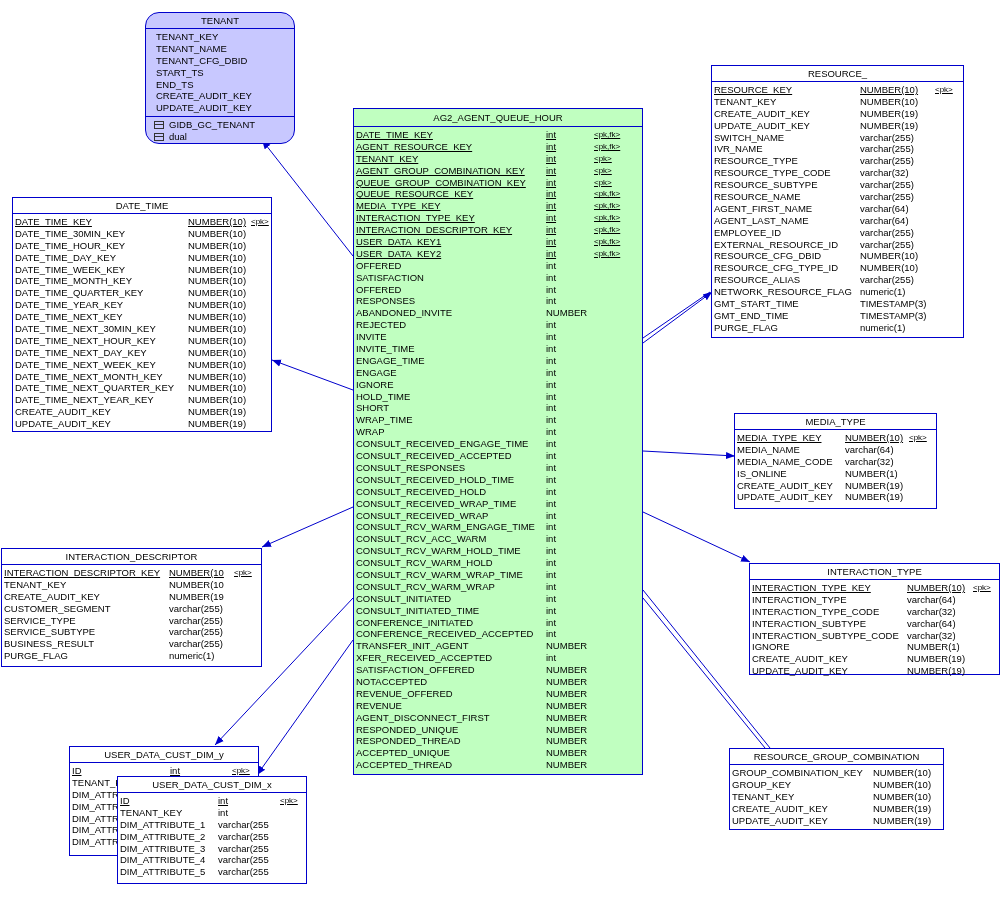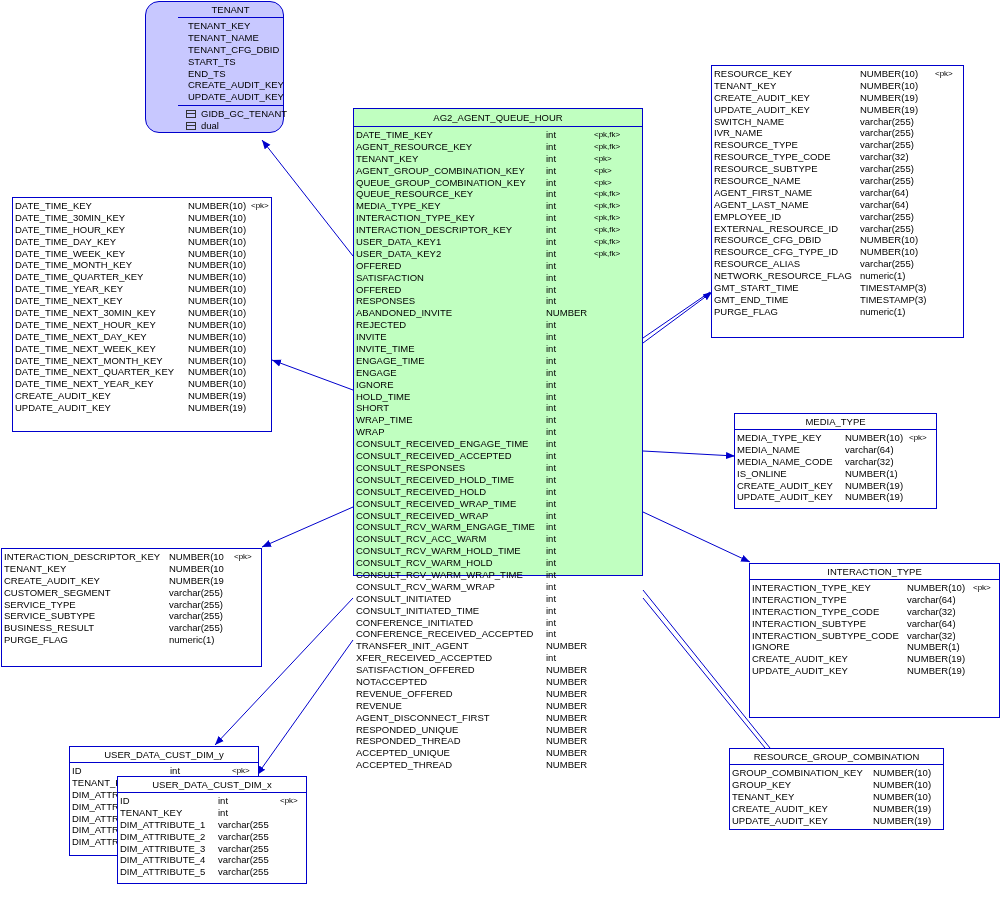--- a/index.html
+++ b/index.html
@@ -7,21 +7,21 @@
          font-family:"Liberation Sans", sans-serif; font-size:9.5px; color:#000; }
   #links { position:absolute; left:0; top:0; width:1000px; height:912px; }
   .tbl { position:absolute; border:1px solid #0000cc; background:#fff; box-sizing:border-box; }
   .tbl.green { background:#c0ffc0; }
   .tbl.tenant { background:#c8c8ff; border-radius:14px; }
   .tbl .title { text-align:center; border-bottom:1px solid #0000cc; height:15px; line-height:15px; }
   .tbl .body { padding:2px 0 2px 2px; }
   .row { position:relative; height:11.9px; line-height:11.9px; white-space:nowrap; }
   .row .c { position:absolute; top:0; }
   .row .n { left:0; }
-  .u { }
+  .u { text-decoration:underline; }
   .tenant .body .row { padding-left:8px; }
   .tenant .tables { border-top:1px solid #0000cc; padding:2px 0 0 8px; }
   .tenant .tables .row { padding-left:0; }
   .tbox { display:inline-block; width:10px; height:8px; border:1px solid #333; vertical-align:middle;
           margin-right:5px; position:relative; top:-1px; box-sizing:border-box; }
   .tbox::after { content:""; position:absolute; left:0; right:0; top:2px; border-top:1px solid #333; }
 </style>
 </head>
 <body>
 
@@ -37,38 +37,39 @@
   <line x1="353" y1="598" x2="215" y2="745" stroke="#0000cc" stroke-width="1" marker-end="url(#arr)"></line>
   <line x1="353" y1="640" x2="257" y2="775" stroke="#0000cc" stroke-width="1" marker-end="url(#arr)"></line>
   <line x1="643" y1="338" x2="710" y2="292" stroke="#0000cc" stroke-width="1"></line>
   <line x1="643" y1="343" x2="712" y2="292" stroke="#0000cc" stroke-width="1" marker-end="url(#arr)"></line>
   <line x1="643" y1="451" x2="735" y2="456" stroke="#0000cc" stroke-width="1" marker-end="url(#arr)"></line>
   <line x1="643" y1="512" x2="750" y2="562" stroke="#0000cc" stroke-width="1" marker-end="url(#arr)"></line>
   <line x1="643" y1="590" x2="770" y2="748" stroke="#0000cc" stroke-width="1"></line>
   <line x1="643" y1="598" x2="765" y2="748" stroke="#0000cc" stroke-width="1"></line>
 </svg>
 
-<div class="tbl tenant" style="left:145px;top:1px;width:139px;height:132px;padding-left:32px;">
+<div class="tbl tenant" style="left:145px;top:12px;width:150px;height:132px;">
   <div class="title">TENANT</div>
   <div class="body" id="tenant-cols">
       <div class="row"><span>TENANT_KEY</span></div>
       <div class="row"><span>TENANT_NAME</span></div>
       <div class="row"><span>TENANT_CFG_DBID</span></div>
       <div class="row"><span>START_TS</span></div>
       <div class="row"><span>END_TS</span></div>
       <div class="row"><span>CREATE_AUDIT_KEY</span></div>
       <div class="row"><span>UPDATE_AUDIT_KEY</span></div>
     </div>
   <div class="tables" id="tenant-maps">
       <div class="row"><span class="tbox"></span><span>GIDB_GC_TENANT</span></div>
       <div class="row"><span class="tbox"></span><span>dual</span></div>
     </div>
 </div>
 
 <div class="tbl" style="left:12px;top:197px;width:260px;height:235px;">
+  <div class="title">DATE_TIME</div>
   <div class="body">
       <div class="row">
         <span class="c n u">DATE_TIME_KEY</span>
         <span class="c u" style="left: 173px;">NUMBER(10)</span>
         <span class="c u" style="left: 236px; font-size: 8px;">&lt;pk&gt;</span>
       </div>
       <div class="row">
         <span class="c n">DATE_TIME_30MIN_KEY</span>
         <span class="c" style="left: 173px;">NUMBER(10)</span>
       </div>
@@ -133,20 +134,21 @@
         <span class="c" style="left: 173px;">NUMBER(19)</span>
       </div>
       <div class="row">
         <span class="c n">UPDATE_AUDIT_KEY</span>
         <span class="c" style="left: 173px;">NUMBER(19)</span>
       </div>
     </div>
 </div>
 
 <div class="tbl" style="left:1px;top:548px;width:261px;height:119px;">
+  <div class="title">INTERACTION_DESCRIPTOR</div>
   <div class="body">
       <div class="row">
         <span class="c n u">INTERACTION_DESCRIPTOR_KEY</span>
         <span class="c u" style="left: 165px;">NUMBER(10</span>
         <span class="c u" style="left: 230px; font-size: 8px;">&lt;pk&gt;</span>
       </div>
       <div class="row">
         <span class="c n">TENANT_KEY</span>
         <span class="c" style="left: 165px;">NUMBER(10</span>
       </div>
@@ -240,21 +242,21 @@
         <span class="c n">DIM_ATTRIBUTE_4</span>
         <span class="c" style="left: 98px;">varchar(255</span>
       </div>
       <div class="row">
         <span class="c n">DIM_ATTRIBUTE_5</span>
         <span class="c" style="left: 98px;">varchar(255</span>
       </div>
     </div>
 </div>
 
-<div class="tbl green" style="left:353px;top:108px;width:290px;height:468px;">
+<div class="tbl green" style="left:353px;top:108px;width:290px;height:667px;">
   <div class="title" style="height:17px;line-height:17px;">AG2_AGENT_QUEUE_HOUR</div>
   <div class="body">
       <div class="row">
         <span class="c n u">DATE_TIME_KEY</span>
         <span class="c u" style="left: 190px;">int</span>
         <span class="c u" style="left: 238px; font-size: 8px;">&lt;pk,fk&gt;</span>
       </div>
       <div class="row">
         <span class="c n u">AGENT_RESOURCE_KEY</span>
         <span class="c u" style="left: 190px;">int</span>
@@ -474,20 +476,21 @@
         <span class="c" style="left: 190px;">NUMBER</span>
       </div>
       <div class="row">
         <span class="c n">ACCEPTED_THREAD</span>
         <span class="c" style="left: 190px;">NUMBER</span>
       </div>
     </div>
 </div>
 
 <div class="tbl" style="left:711px;top:65px;width:253px;height:273px;">
+  <div class="title">RESOURCE_</div>
   <div class="body">
       <div class="row">
         <span class="c n u">RESOURCE_KEY</span>
         <span class="c u" style="left: 146px;">NUMBER(10)</span>
         <span class="c u" style="left: 221px; font-size: 8px;">&lt;pk&gt;</span>
       </div>
       <div class="row">
         <span class="c n">TENANT_KEY</span>
         <span class="c" style="left: 146px;">NUMBER(10)</span>
       </div>
@@ -594,21 +597,21 @@
         <span class="c n">CREATE_AUDIT_KEY</span>
         <span class="c" style="left: 108px;">NUMBER(19)</span>
       </div>
       <div class="row">
         <span class="c n">UPDATE_AUDIT_KEY</span>
         <span class="c" style="left: 108px;">NUMBER(19)</span>
       </div>
     </div>
 </div>
 
-<div class="tbl" style="left:749px;top:563px;width:251px;height:155px;">
+<div class="tbl" style="left:749px;top:563px;width:251px;height:112px;">
   <div class="title">INTERACTION_TYPE</div>
   <div class="body">
       <div class="row">
         <span class="c n u">INTERACTION_TYPE_KEY</span>
         <span class="c u" style="left: 155px;">NUMBER(10)</span>
         <span class="c u" style="left: 221px; font-size: 8px;">&lt;pk&gt;</span>
       </div>
       <div class="row">
         <span class="c n">INTERACTION_TYPE</span>
         <span class="c" style="left: 155px;">varchar(64)</span>

